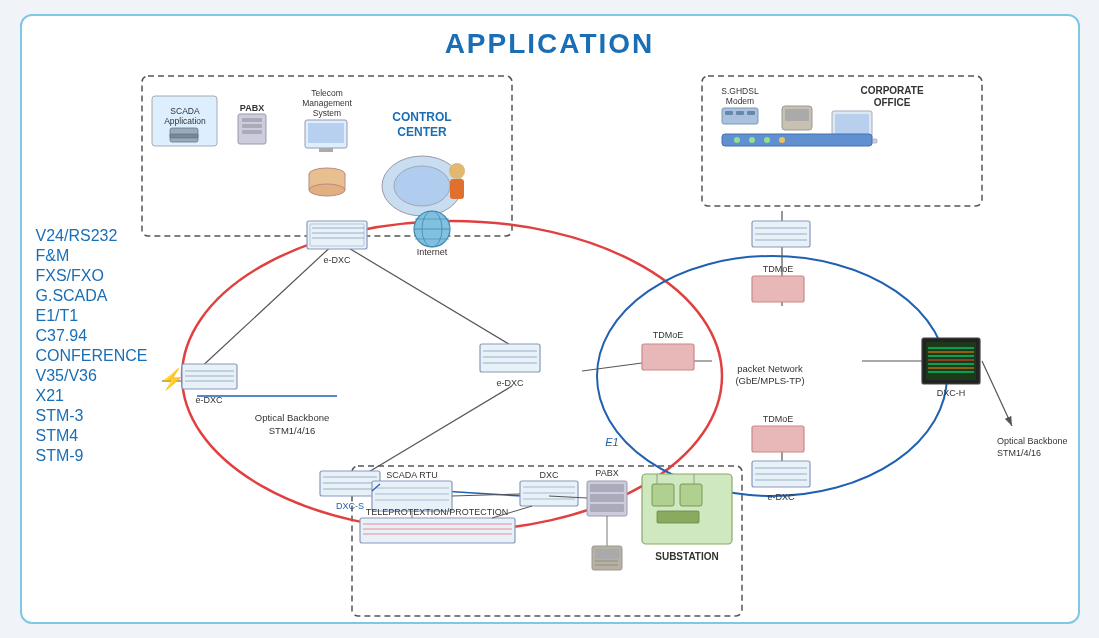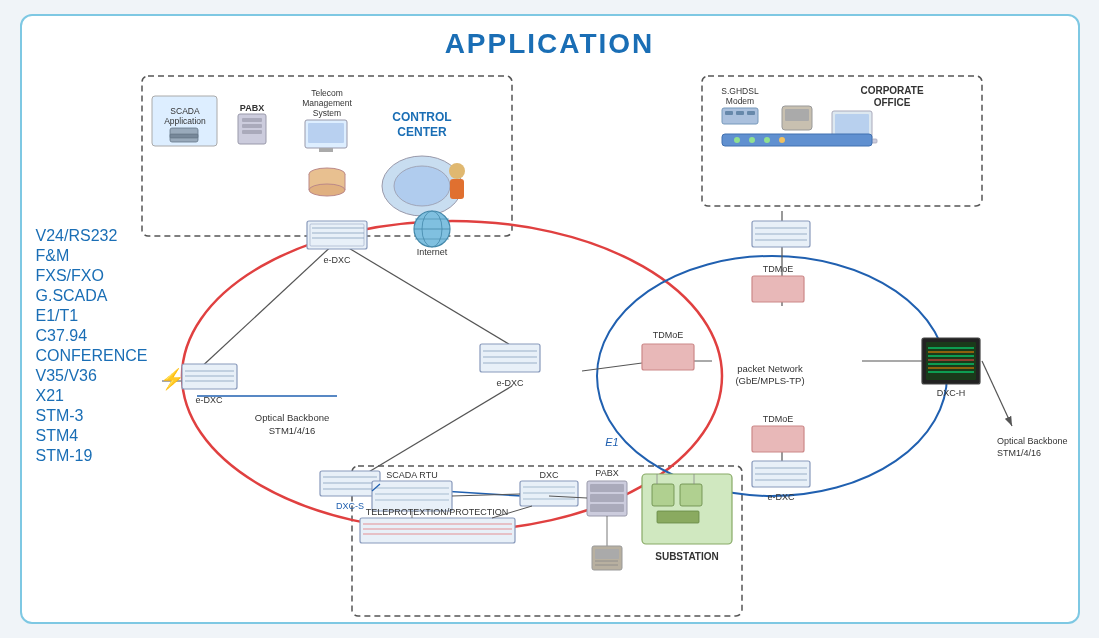--- a/index.html
+++ b/index.html
@@ -60,21 +60,21 @@
     <span>F&amp;M</span>
     <span>FXS/FXO</span>
     <span>G.SCADA</span>
     <span>E1/T1</span>
     <span>C37.94</span>
     <span>CONFERENCE</span>
     <span>V35/V36</span>
     <span>X21</span>
     <span>STM-3</span>
     <span>STM4</span>
-    <span>STM-19</span>
+    <span>STM-9</span>
   </div>
 
   <svg class="diagram" viewBox="0 0 1060 560" xmlns="http://www.w3.org/2000/svg">
 
     <rect x="120" y="10" width="370" height="160" rx="6" ry="6" fill="none" stroke="#555" stroke-width="1.5" stroke-dasharray="6,4"></rect>
 
     <rect x="680" y="10" width="280" height="130" rx="6" ry="6" fill="none" stroke="#555" stroke-width="1.5" stroke-dasharray="6,4"></rect>
 
     <rect x="330" y="400" width="390" height="150" rx="6" ry="6" fill="none" stroke="#555" stroke-width="1.5" stroke-dasharray="6,4"></rect>
 

